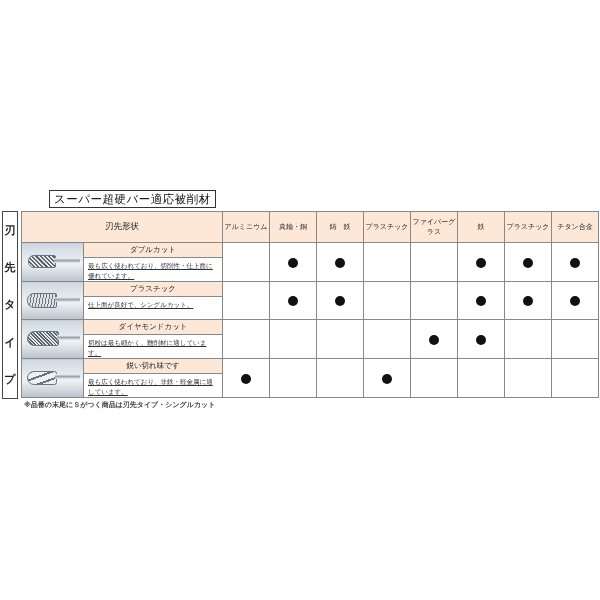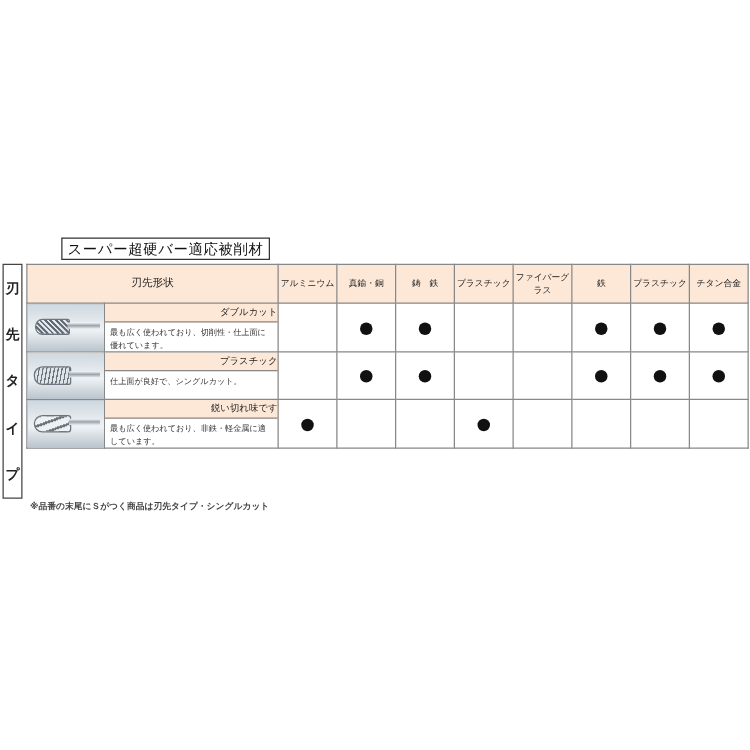--- a/index.html
+++ b/index.html
@@ -10,23 +10,23 @@
                letter-spacing:0.5px; color:#111;margin-left:28px; }
   .side-label { position:absolute; left:2px; top:211px; width:14px; height:186px;
                 border:1px solid #444; background:#fff; display:flex; flex-direction:column;
                 justify-content:space-around; align-items:center; font-size:11px; font-weight:bold; }
   table.main { position:absolute; left:21px; top:211px; border-collapse:collapse; table-layout:fixed; }
   table.main td, table.main th { border:1px solid #888; padding:0; font-weight:normal; }
   th.hdr { background:#fde8d8; height:30px; font-size:7px; text-align:center; color:#222;margin-top:44px; }
   th.hdr-main { font-size:8.5px; }
   td.img { width:61px; background:linear-gradient(180deg,#cfd8e0 0%,#eef2f5 55%,#b9c3cc 100%); position:relative; }
   td.desc { width:138px; vertical-align:top; background:#fff; }
-  .desc-title { background:#fde8d8; height:14px; line-height:14px; text-align:right; font-size:7.5px;
+  .desc-title { background:#fde8d8; height:14px; line-height:14px; text-align:center; font-size:7.5px;
                 border-bottom:1px solid #888; color:#222; }
-  .desc-text { font-size:6.5px; line-height:10px; padding:3px 3px 0 4px; color:#333; }
+  .desc-text { font-size:6.5px; line-height:10px; padding:3px 3px 0 4px; color:#333;text-decoration:underline; }
   td.mat { width:46px; text-align:center; vertical-align:middle; background:#fff; }
   .dot { display:inline-block; width:10px; height:10px; border-radius:50%; background:#111; }
   tr.r { height:38px; }
   tr.r-last { height:39px; }
   .note { position:absolute; left:24px; top:400px; font-size:7px; color:#444;font-weight:bold; }
   .shank { position:absolute; height:5px; background:linear-gradient(#f4f6f8,#9aa4ad,#e8ecef); border-radius:1px; }
   .head { position:absolute; background:repeating-linear-gradient(45deg,#5d6670 0 1.5px,#e9edf0 1.5px 3px); border:1px solid #6c757d; }
 </style>
 </head>
 <body>
@@ -86,20 +86,38 @@
     <td class="mat"></td>
     <td class="mat"><span class="dot"></span></td>
     <td class="mat"><span class="dot"></span></td>
     <td class="mat"></td>
     <td class="mat"></td>
     <td class="mat"><span class="dot"></span></td>
     <td class="mat"><span class="dot"></span></td>
     <td class="mat"><span class="dot"></span></td>
   </tr>
 
+  <tr class="r">
+    <td class="img">
+      <div class="head" style="left:5px;top:11px;width:30px;height:13px;border-radius:10px 3px 3px 10px;background:repeating-linear-gradient(45deg,#555d65 0 1.2px,#e6eaed 1.2px 2.4px),repeating-linear-gradient(-45deg,#555d65 0 1.2px,transparent 1.2px 2.4px);"></div>
+      <div class="shank" style="left:35px;top:15px;width:23px;"></div>
+    </td>
+    <td class="desc">
+      <div class="desc-title">ダイヤモンドカット</div>
+      <div class="desc-text">切粉は最も細かく、難削材に適しています。</div>
+    </td>
+    <td class="mat"></td>
+    <td class="mat"></td>
+    <td class="mat"></td>
+    <td class="mat"></td>
+    <td class="mat"><span class="dot"></span></td>
+    <td class="mat"><span class="dot"></span></td>
+    <td class="mat"></td>
+    <td class="mat"></td>
+  </tr>
 
   <tr class="r-last">
     <td class="img">
       <div class="head" style="left:5px;top:12px;width:28px;height:12px;border-radius:8px 3px 3px 8px;background:repeating-linear-gradient(160deg,#6a727a 0 2px,#eef1f3 2px 7px);"></div>
       <div class="shank" style="left:33px;top:15px;width:25px;"></div>
     </td>
     <td class="desc">
       <div class="desc-title">鋭い切れ味です</div>
       <div class="desc-text">最も広く使われており、非鉄・軽金属に適しています。</div>
     </td>

